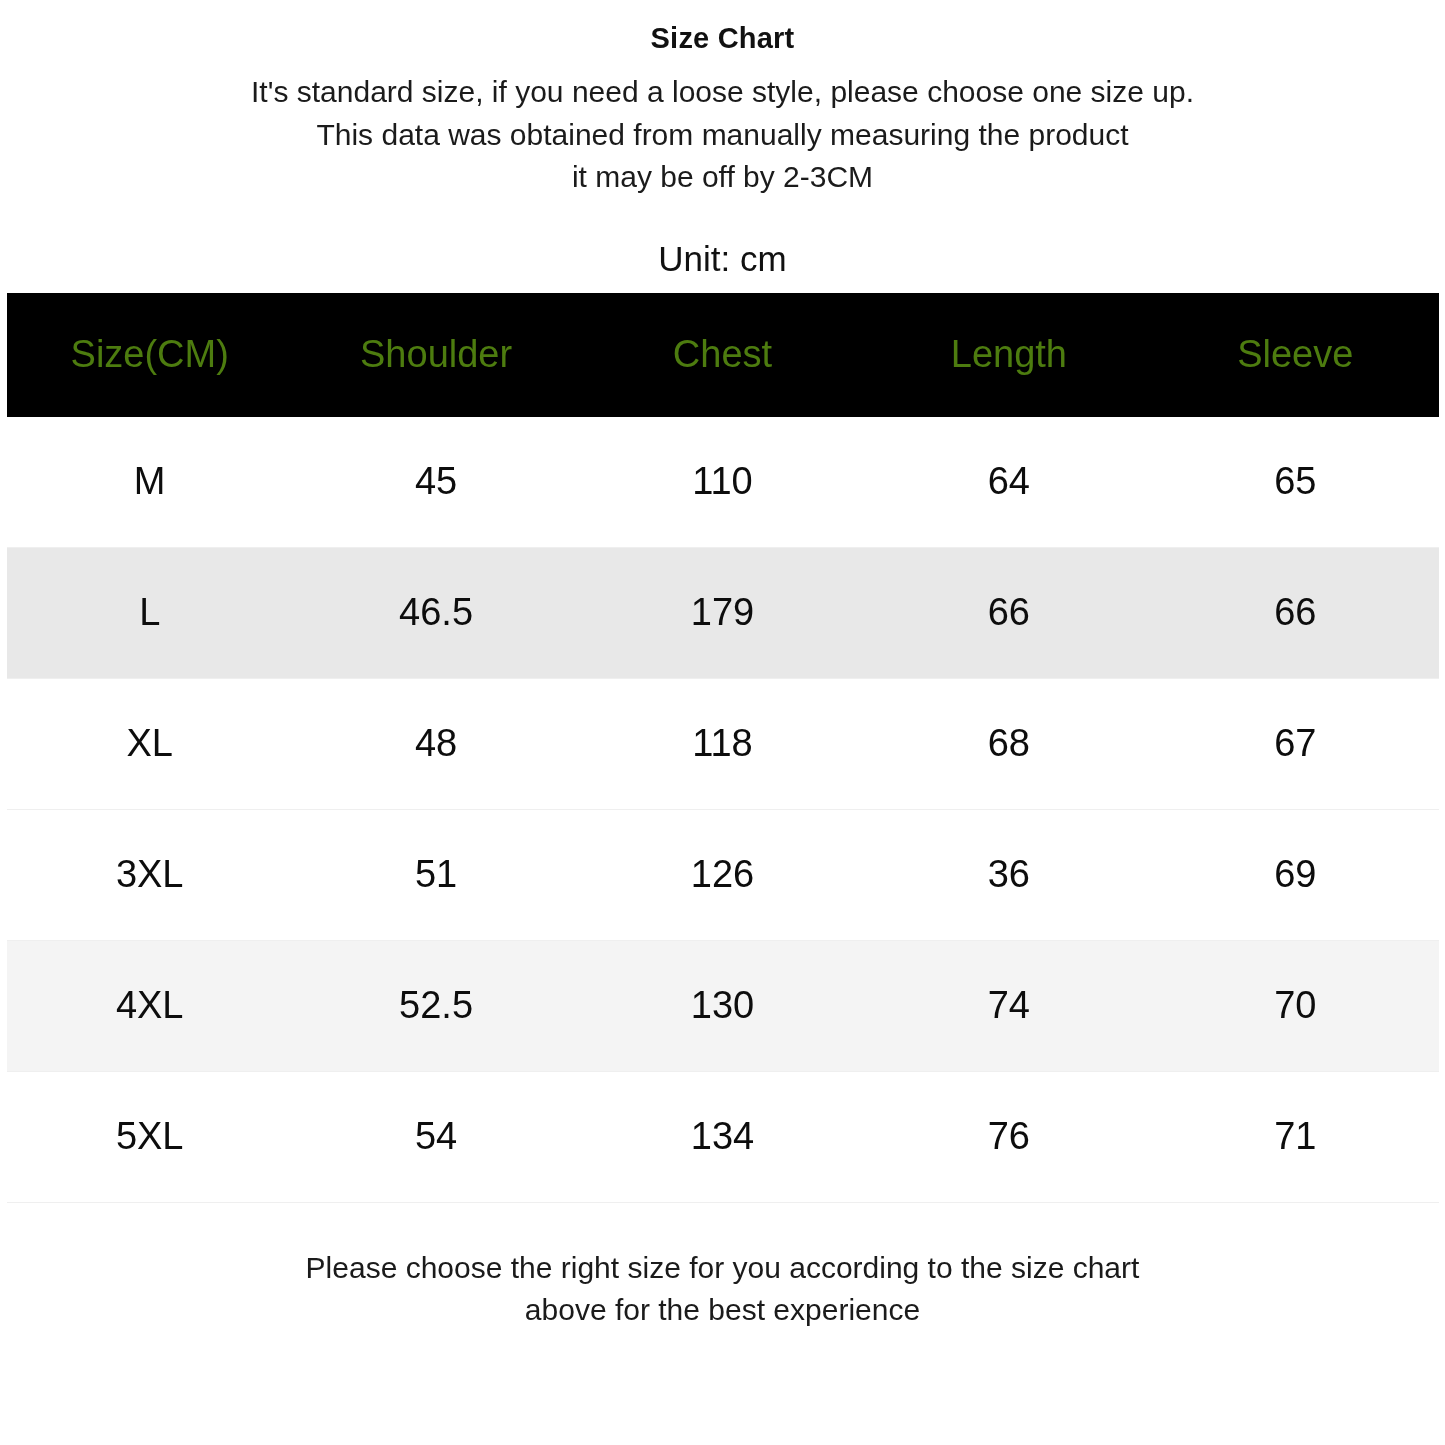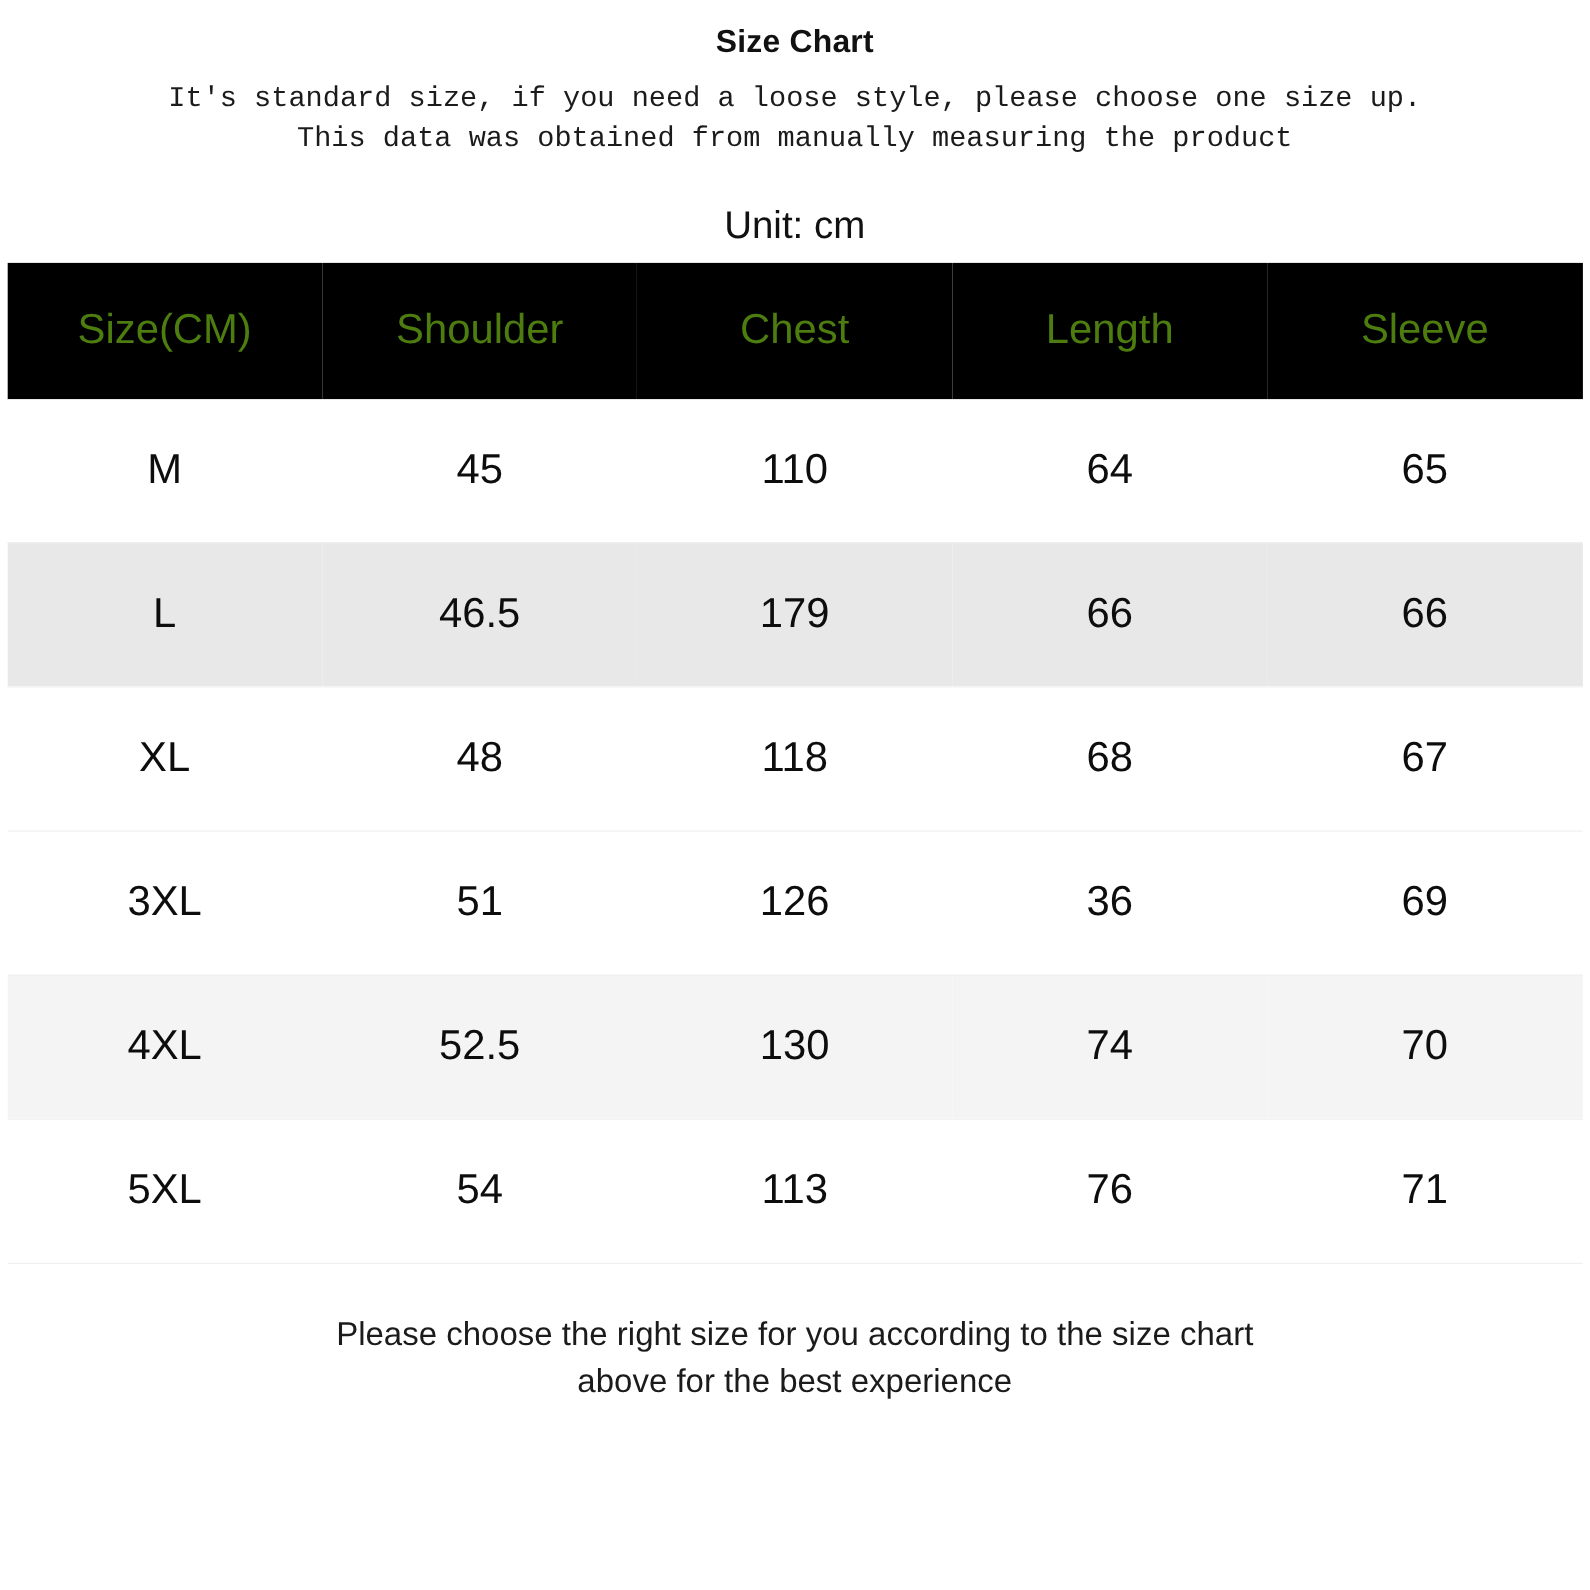--- a/index.html
+++ b/index.html
@@ -25,25 +25,24 @@
   .chart-title {
     font-size: 29px;
     font-weight: bold;
     letter-spacing: 0.2px;
     margin-top: 22px;
     margin-bottom: 16px;
     text-align: center;
   }
   .intro {
     text-align: center;
-    font-size: 26px;
+    font-size: 30px;
     line-height: 1.42;
     color: #1b1b1b;
     font-weight: 400;
-    font-family: Liberation Mono, monospace;
   }
   .intro div {
     white-space: nowrap;
   }
   .unit {
     font-size: 35px;
     font-weight: normal;
     margin-top: 40px;
     margin-bottom: 14px;
     text-align: right;
@@ -94,20 +93,21 @@
 </head>
 <body>
 
 <div class="page">
 
   <div class="chart-title">Size Chart</div>
 
   <div class="intro">
     <div>It's standard size, if you need a loose style, please choose one size up.</div>
     <div>This data was obtained from manually measuring the product</div>
+    <div>it may be off by 2-3CM</div>
   </div>
 
   <div class="unit">Unit: cm</div>
 
   <table class="size-table">
     <thead>
       <tr>
         <th>Size(CM)</th>
         <th>Shoulder</th>
         <th>Chest</th>
@@ -147,21 +147,21 @@
       <tr class="light-row">
         <td>4XL</td>
         <td>52.5</td>
         <td>130</td>
         <td>74</td>
         <td>70</td>
       </tr>
       <tr class="even-row">
         <td>5XL</td>
         <td>54</td>
-        <td>113</td>
+        <td>134</td>
         <td>76</td>
         <td>71</td>
       </tr>
     </tbody>
   </table>
 
   <div class="footer">
     <div>Please choose the right size for you according to the size chart</div>
     <div>above for the best experience</div>
   </div>

